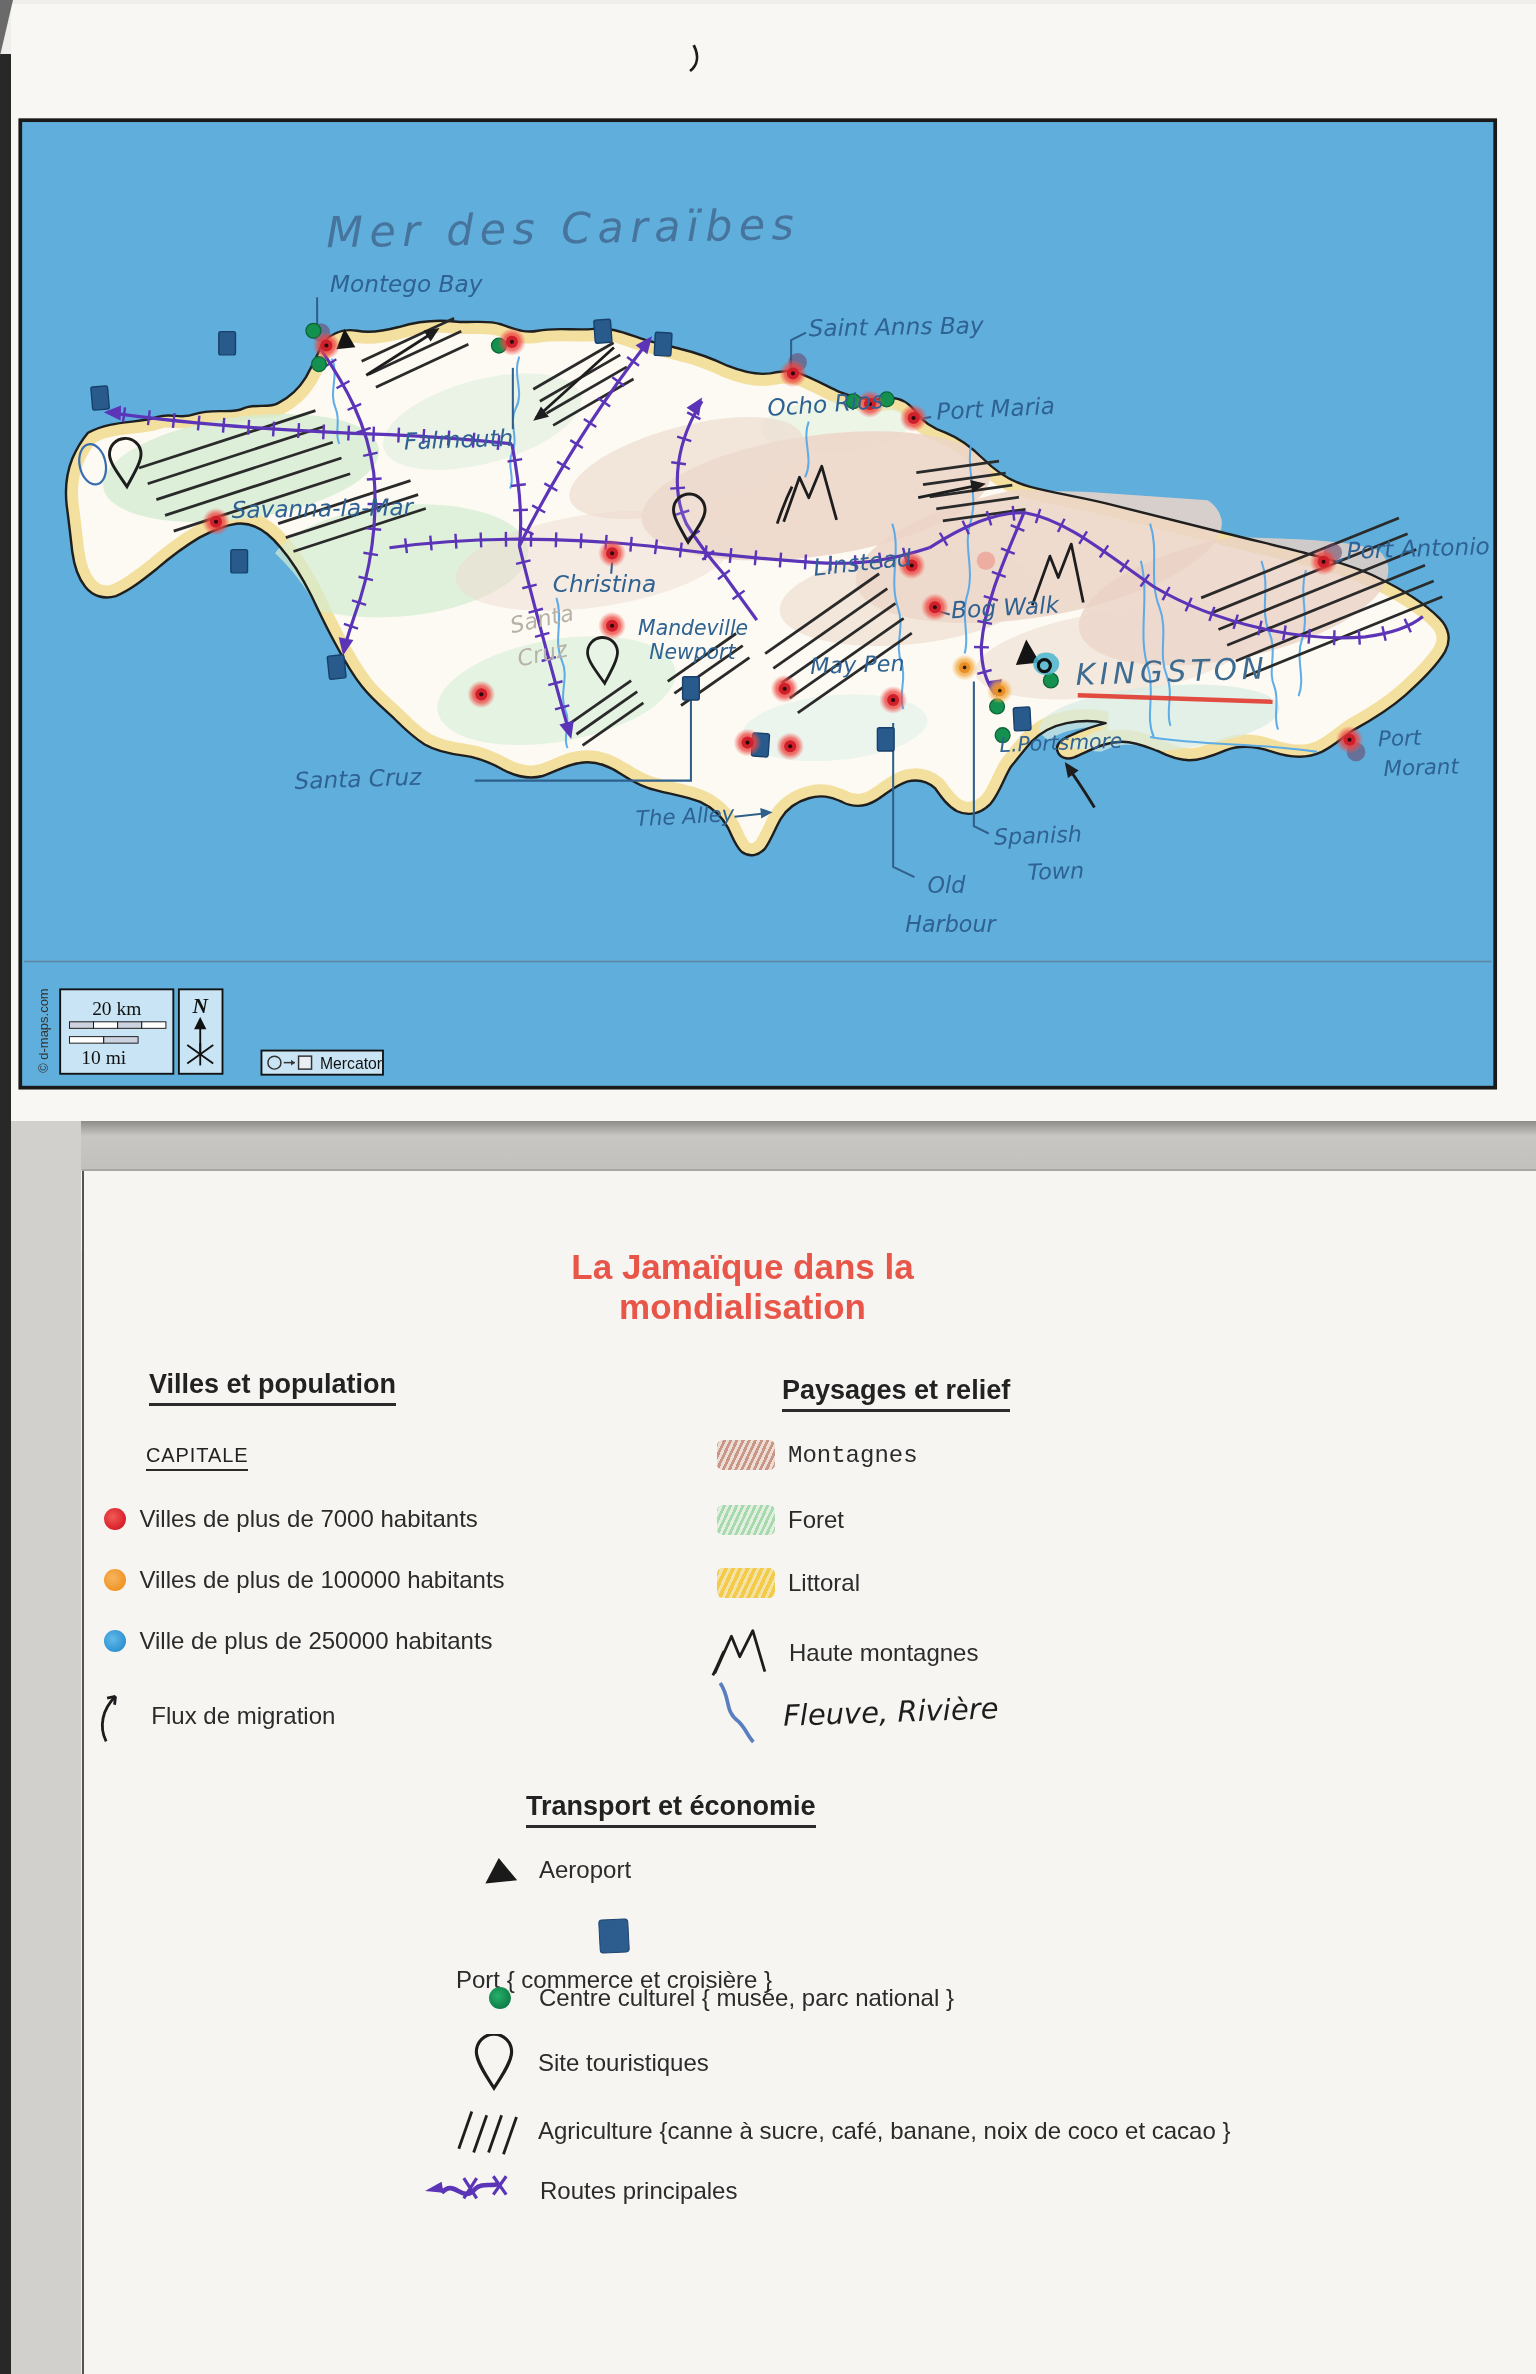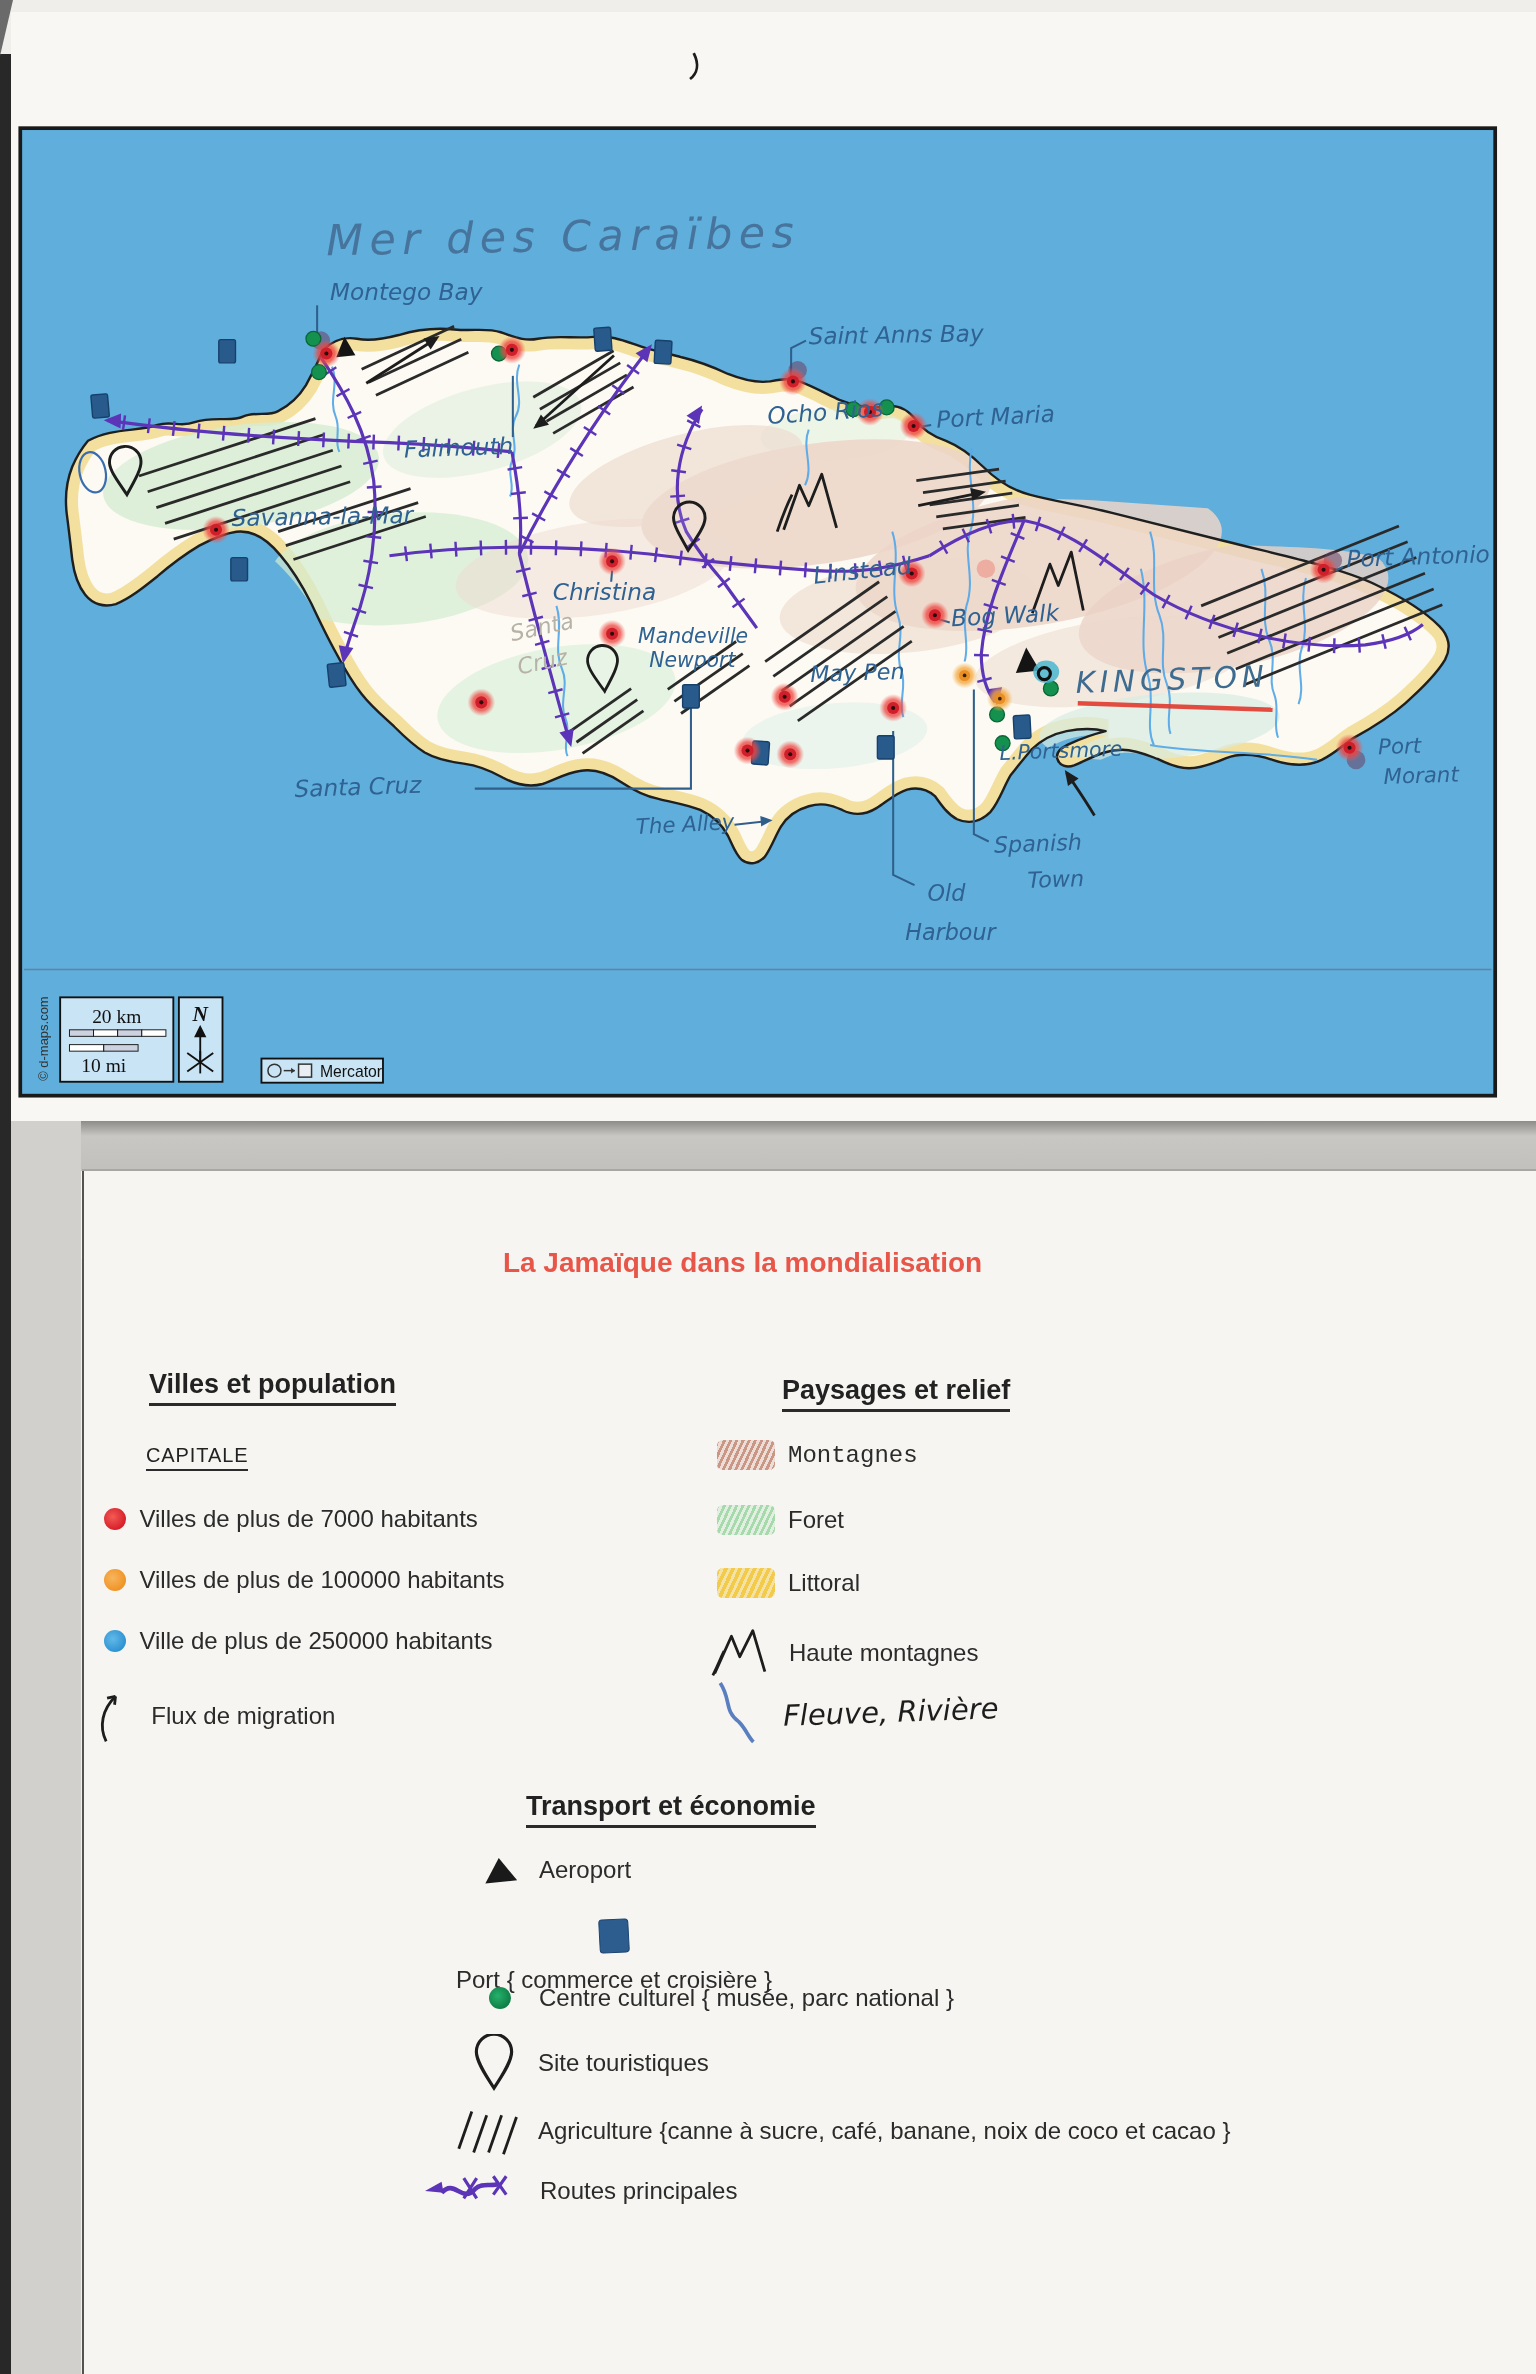--- a/index.html
+++ b/index.html
@@ -1,30 +1,30 @@
 <!DOCTYPE html>
 <html style="font-size:15px"><head>
 <meta charset="utf-8">
 <style>
   html,body{margin:0;padding:0;background:#9a9a98;}
   .stage{position:relative;width:1536px;height:2375px;overflow:hidden;background:#efeeea;font-family:"Liberation Sans",sans-serif;}
-  .page1{position:absolute;left:11px;top:12px;width:1525px;height:1247px;background:#f8f7f3;}
+  .page1{position:absolute;left:11px;top:4px;width:1525px;height:1247px;background:#f8f7f3;}
   .pagegap{position:absolute;left:11px;top:1121px;width:1525px;height:50px;background:linear-gradient(#8e8c88,#c9c7c3 30%,#c2c0bc);}
   .page2{position:absolute;left:82px;top:1171px;width:1454px;height:1204px;background:#f6f5f1;border-left:2.8px solid #55534f;box-shadow:0 -1.9px 0 #a8a6a2;}
   .leftcol{position:absolute;left:11px;top:1121px;width:70px;height:1254px;background:#d2d0cc;}
   .scanedge{position:absolute;left:0;top:54px;width:11px;height:2321px;background:#282828;}
   .scanwedge{position:absolute;left:0;top:0;width:0;height:0;border-left:13px solid #6a6a6a;border-bottom:56px solid transparent;}
   svg text{user-select:none;}
   .mlab{font-family:"DejaVu Sans",sans-serif;font-style:italic;fill:#2f6292;}
   .mlab.sea{fill:#47749c;letter-spacing:7px;}
   .mlab.kingston{fill:#3e6b90;letter-spacing:5px;}
   .mlab.pencil{fill:#b7b2a8;}
   .scaletxt{font-family:"Liberation Serif",serif;fill:#111;}
   
-  .ltitle{position:absolute;left:408px;top:76px;width:501px;text-align:center;font-size:28px;font-weight:bold;color:#e8564a;}
+  .ltitle{position:absolute;left:408px;top:76px;width:501px;text-align:center;font-size:35px;font-weight:bold;color:#e8564a;}
   .lheader{position:absolute;font-size:27px;font-weight:bold;color:#222;border-bottom:3.7px solid #2b2b2b;padding-bottom:2.8px;}
   .lsub{position:absolute;font-size:20px;color:#222;border-bottom:2.8px solid #2b2b2b;padding-bottom:1.9px;letter-spacing:0.9px;}
   .lrow{position:absolute;display:flex;align-items:center;gap:13px;color:#2b2b2b;font-size:24px;white-space:nowrap;}
   .lrow .ic{display:flex;align-items:center;justify-content:center;flex:0 0 auto;}
   .dot{width:22px;height:22px;border-radius:50%;}
   .dot.red{background:radial-gradient(circle at 40% 40%,#f25b55,#d81f2a 70%);}
   .dot.orange{background:radial-gradient(circle at 40% 40%,#f8b55e,#ef9426 70%);}
   .dot.blue{background:radial-gradient(circle at 40% 40%,#62b9e8,#2f93d2 70%);}
   .dot.green{background:radial-gradient(circle at 40% 40%,#27b06b,#0e7f47 70%);}
   .swatch{width:58px;height:30px;border-radius:5.6px;opacity:.9;}

